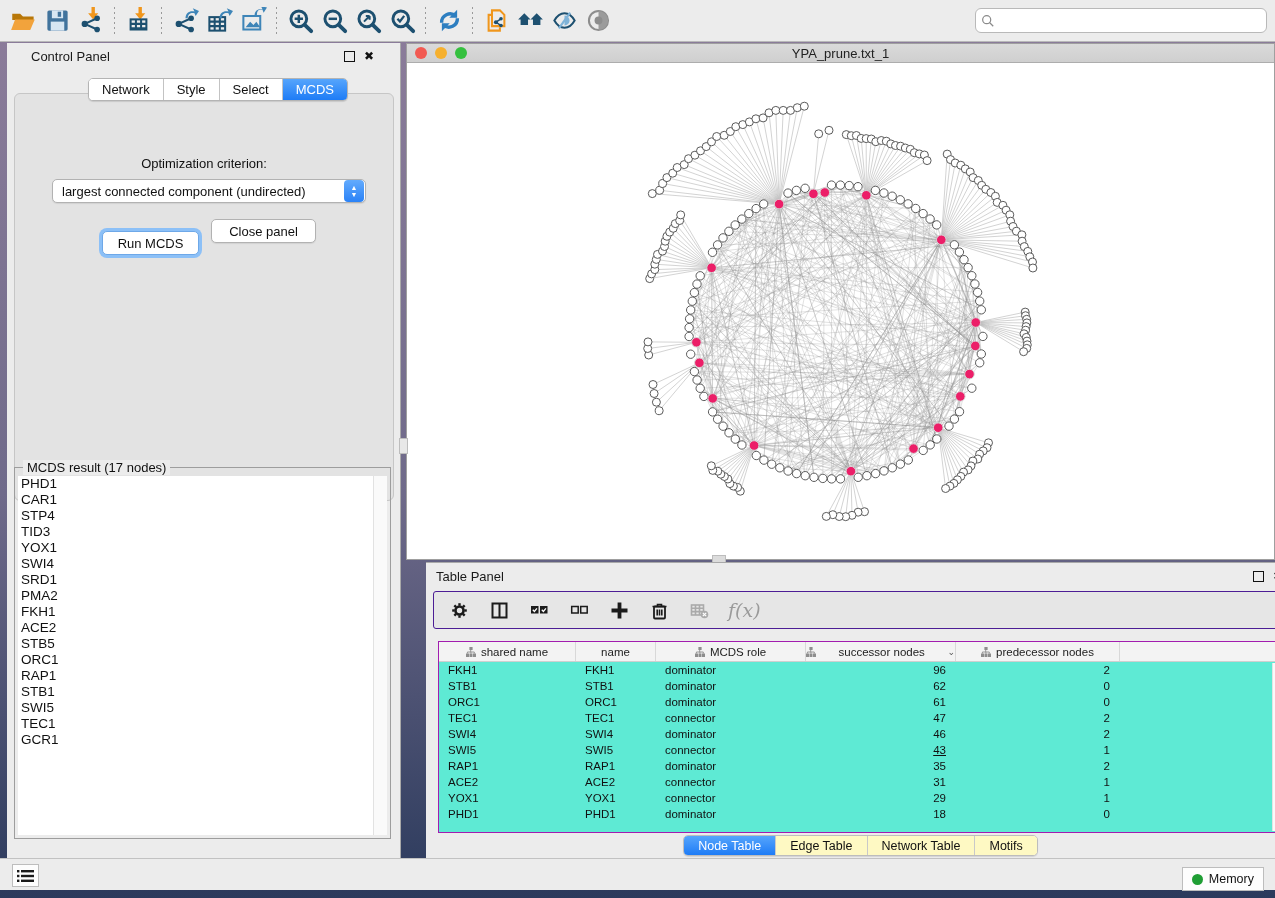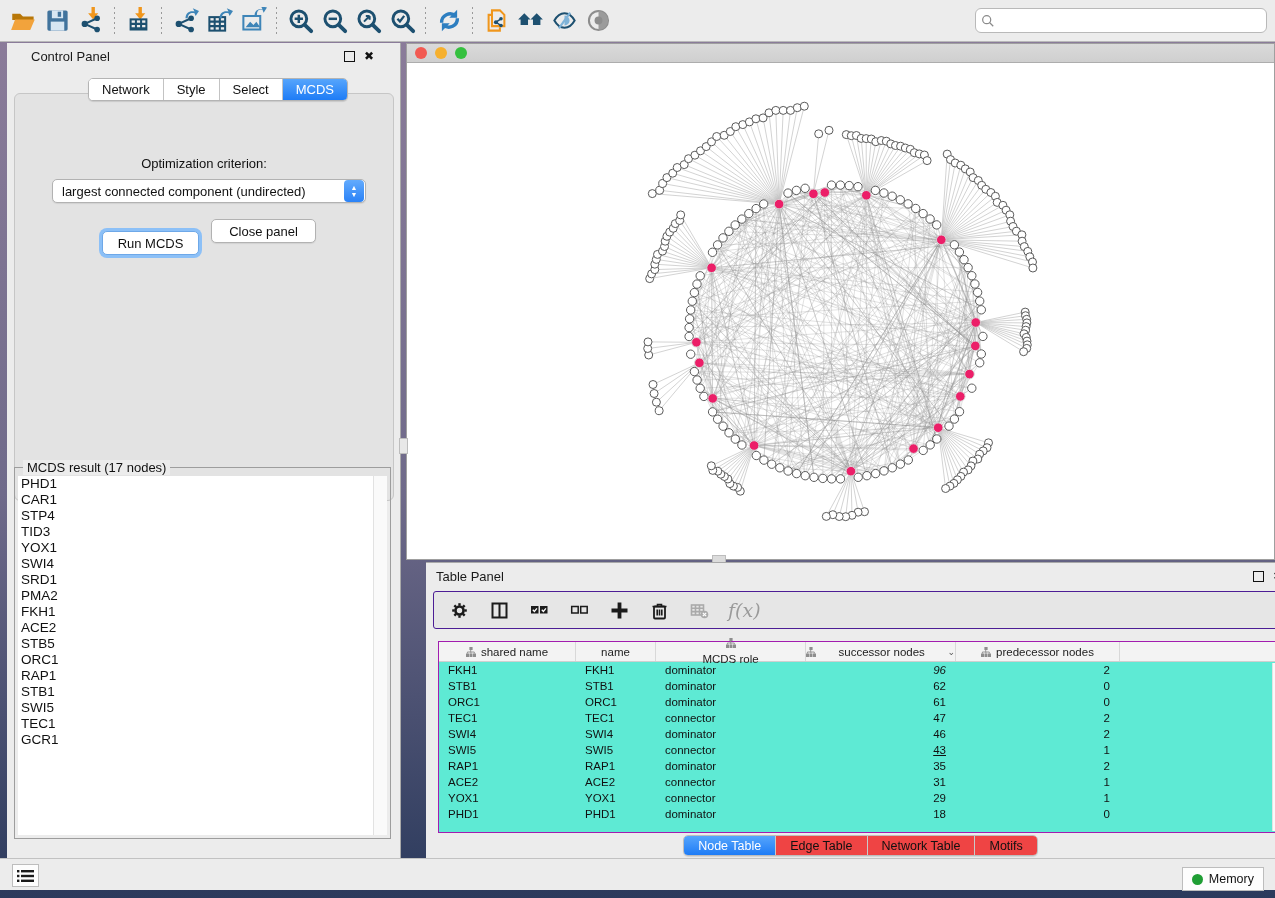--- a/index.html
+++ b/index.html
@@ -103,21 +103,21 @@
   .td { font-size:11.5px; color:#111; line-height:16px; white-space:nowrap; overflow:hidden; }
   .td.l { padding-left:9px; } .td.r { text-align:right; padding-right:10px; }
   .tbl-vscroll { position:absolute; right:1px; top:21px; width:14px; height:168px;
     background:#fafafa; border-left:1px solid #e4e4e4; }
   .tbl-vthumb { position:absolute; left:2px; top:2px; width:9px; height:92px;
     background:#c6c6c6; border-radius:5px; }
   .tp-tabs { position:absolute; left:0; top:272px; width:100%; display:flex; justify-content:center; }
   .tp-tabs-inner { display:flex; border:1px solid #bdbdbd; border-radius:5px; overflow:hidden;
     background:#fff; height:21px; box-shadow:0 1px 1px rgba(0,0,0,.1); }
   .tp-tab { padding:0 14px; font-size:12.5px; display:flex; align-items:center;
-    border-right:1px solid #c9c9c9; color:#111; background:#ef4444; cursor:default; }
+    border-right:1px solid #c9c9c9; color:#111; background:#fef9c3; cursor:default; }
   .tp-tab:last-child { border-right:none; }
   .tp-tab.sel { background:linear-gradient(#56a5fc,#1e7cf6); color:#fff; }
 
   
   .statusbar { position:absolute; left:0; top:858px; width:1275px; height:32px;
     background:#ececec; border-top:1px solid #c2c2c2; }
   .list-btn { position:absolute; left:12px; top:5px; width:27px; height:23px;
     background:#fdfdfd; border:1px solid #bdbdbd; display:flex; align-items:center;
     justify-content:center; }
   .memory-btn { position:absolute; right:11px; top:8px; height:24px; padding:0 9px;
@@ -321,20 +321,21 @@
         <div class="mcds-item">SWI5</div>
         <div class="mcds-item">TEC1</div>
         <div class="mcds-item">GCR1</div>
       </div>
     <div class="mcds-scroll"></div>
   </div>
 </div>
 
 <div class="net-window">
   <div class="net-titlebar">
+    <div class="net-title">YPA_prune.txt_1</div>
     <div class="tl red"></div>
     <div class="tl yel"></div>
     <div class="tl grn"></div>
   </div>
   <div class="net-canvas">
     <svg id="graph-svg" width="867" height="495" viewBox="0 0 867 495">
         <path d="M372.1 140.1L305.7 334.4M372.1 140.1L568.7 258.5M372.1 140.1L553.3 332.4M406.4 129.8L289.4 278.3M406.4 129.8L292.4 298.8M406.4 129.8L568.7 258.5M406.4 129.8L568.3 281.9M417.8 128.5L534.3 175.8M417.8 128.5L304.6 203.8M417.8 128.5L289.4 278.3M417.8 128.5L568.3 281.9M459.3 131.3L289.4 278.3M459.3 131.3L443.9 407.2M459.3 131.3L506.5 384.6M459.3 131.3L562.5 310.1M534.3 175.8L289.4 278.3M534.3 175.8L347.1 381.5M534.3 175.8L443.9 407.2M534.3 175.8L568.7 258.5M304.6 203.8L568.7 258.5M304.6 203.8L568.3 281.9M304.6 203.8L562.5 310.1M289.4 278.3L292.4 298.8M289.4 278.3L305.7 334.4M289.4 278.3L568.7 258.5M289.4 278.3L568.3 281.9M289.4 278.3L562.5 310.1M289.4 278.3L553.3 332.4M292.4 298.8L443.9 407.2M292.4 298.8L562.5 310.1M292.4 298.8L553.3 332.4M305.7 334.4L347.1 381.5M305.7 334.4L443.9 407.2M305.7 334.4L553.3 332.4M347.1 381.5L531.2 363.7M347.1 381.5L506.5 384.6M347.1 381.5L568.3 281.9M443.9 407.2L568.7 258.5M443.9 407.2L568.3 281.9M531.2 363.7L568.7 258.5M531.2 363.7L562.5 310.1M506.5 384.6L568.7 258.5M568.7 258.5L562.5 310.1M568.3 281.9L553.3 332.4M562.5 310.1L553.3 332.4M372.1 140.1L356.7 140.0M372.1 140.1L459.9 411.7M372.1 140.1L328.3 375.1M372.1 140.1L321.9 167.3M372.1 140.1L493.4 400.1M372.1 140.1L334.9 381.0M372.1 140.1L381.1 407.0M372.1 140.1L508.7 144.5M372.1 140.1L529.8 375.0M372.1 140.1L305.5 188.3M372.1 140.1L398.2 411.7M372.1 140.1L356.9 396.1M372.1 140.1L552.4 188.1M372.1 140.1L433.4 121.1M372.1 140.1L574.3 245.8M372.1 140.1L547.4 180.8M372.1 140.1L407.0 413.3M372.1 140.1L407.0 413.3M372.1 140.1L407.0 413.3M372.1 140.1L381.0 129.1M372.1 140.1L542.0 362.1M372.1 140.1L282.1 263.6M372.1 140.1L424.5 121.1M372.1 140.1L398.1 124.3M372.1 140.1L485.3 403.8M372.1 140.1L290.1 316.0M372.1 140.1L529.7 160.9M372.1 140.1L459.9 411.7M372.1 140.1L574.3 245.8M372.1 140.1L542.0 362.1M372.1 140.1L356.9 396.1M372.1 140.1L283.7 246.0M372.1 140.1L574.3 290.0M372.1 140.1L424.5 121.1M406.4 129.8L341.8 149.6M406.4 129.8L468.4 126.4M406.4 129.8L321.9 167.3M406.4 129.8L334.9 381.0M406.4 129.8L328.2 161.0M406.4 129.8L442.2 121.6M406.4 129.8L570.6 228.4M406.4 129.8L349.1 144.6M406.4 129.8L364.7 400.2M406.4 129.8L493.4 400.1M406.4 129.8L552.5 347.7M406.4 129.8L564.8 211.7M406.4 129.8L574.3 290.0M406.4 129.8L574.3 290.0M406.4 129.8L485.3 403.8M406.4 129.8L485.3 403.8M417.8 128.5L364.7 400.2M417.8 128.5L468.4 126.4M417.8 128.5L415.8 414.4M417.8 128.5L293.2 324.3M417.8 128.5L451.2 413.3M417.8 128.5L282.1 272.5M417.8 128.5L381.0 129.1M417.8 128.5L529.8 375.0M417.8 128.5L398.1 124.3M417.8 128.5L282.1 272.5M417.8 128.5L570.6 228.4M417.8 128.5L433.4 121.1M459.3 131.3L424.6 414.9M459.3 131.3L574.3 290.0M459.3 131.3L285.3 237.2M459.3 131.3L552.4 188.1M459.3 131.3L424.5 121.1M459.3 131.3L459.9 411.7M459.3 131.3L334.9 381.0M459.3 131.3L547.4 180.8M459.3 131.3L529.8 375.0M459.3 131.3L508.7 144.5M459.3 131.3L305.5 188.3M459.3 131.3L290.1 316.0M459.3 131.3L433.4 121.1M459.3 131.3L493.3 135.8M459.3 131.3L529.8 375.0M459.3 131.3L508.7 144.5M459.3 131.3L398.2 411.7M459.3 131.3L293.2 211.8M459.3 131.3L523.2 380.9M459.3 131.3L501.3 396.0M459.3 131.3L561.1 203.6M459.3 131.3L287.4 228.6M459.3 131.3L398.1 124.3M459.3 131.3L424.5 121.1M459.3 131.3L283.7 246.0M459.3 131.3L381.0 129.1M534.3 175.8L372.8 403.8M534.3 175.8L485.2 132.2M534.3 175.8L310.6 180.9M534.3 175.8L567.9 220.0M534.3 175.8L433.5 414.9M534.3 175.8L468.6 409.6M534.3 175.8L381.0 129.1M534.3 175.8L459.9 411.7M534.3 175.8L285.3 237.2M534.3 175.8L552.4 188.1M534.3 175.8L575.9 272.4M534.3 175.8L561.1 203.6M534.3 175.8L433.5 414.9M534.3 175.8L389.4 126.4M534.3 175.8L547.4 355.1M534.3 175.8L334.9 381.0M534.3 175.8L477.0 406.9M534.3 175.8L321.9 167.3M534.3 175.8L567.9 220.0M534.3 175.8L398.2 411.7M534.3 175.8L293.2 211.8M534.3 175.8L282.6 254.8M534.3 175.8L334.8 155.1M534.3 175.8L398.2 411.7M534.3 175.8L516.2 386.4M534.3 175.8L575.9 272.4M534.3 175.8L389.6 409.6M534.3 175.8L389.6 409.6M534.3 175.8L501.1 139.9M534.3 175.8L451.0 122.7M534.3 175.8L287.4 307.6M534.3 175.8L389.6 409.6M534.3 175.8L529.7 160.9M534.3 175.8L424.5 121.1M534.3 175.8L328.2 161.0M534.3 175.8L341.8 149.6M304.6 203.8L349.1 144.6M304.6 203.8L328.2 161.0M304.6 203.8L305.6 347.9M304.6 203.8L570.6 228.4M304.6 203.8L356.7 140.0M304.6 203.8L334.8 155.1M304.6 203.8L287.4 307.6M304.6 203.8L493.4 400.1M304.6 203.8L349.3 391.5M304.6 203.8L547.4 180.8M304.6 203.8L572.7 237.1M304.6 203.8L293.2 324.3M304.6 203.8L341.8 149.6M304.6 203.8L305.5 188.3M304.6 203.8L529.8 375.0M304.6 203.8L282.1 272.5M304.6 203.8L389.6 409.6M304.6 203.8L574.3 290.0M304.6 203.8L305.6 347.9M304.6 203.8L547.4 180.8M304.6 203.8L552.5 347.7M304.6 203.8L451.0 122.7M304.6 203.8L316.1 362.2M304.6 203.8L322.0 368.8M304.6 203.8L561.1 203.6M304.6 203.8L349.3 391.5M289.4 278.3L283.7 246.0M289.4 278.3L349.3 391.5M289.4 278.3L398.2 411.7M289.4 278.3L349.3 391.5M289.4 278.3L305.6 347.9M289.4 278.3L476.9 129.0M289.4 278.3L381.0 129.1M289.4 278.3L501.1 139.9M289.4 278.3L529.7 160.9M292.4 298.8L424.6 414.9M292.4 298.8L485.2 132.2M292.4 298.8L287.4 307.6M292.4 298.8L334.9 381.0M292.4 298.8L316.1 362.2M292.4 298.8L516.1 149.6M292.4 298.8L477.0 406.9M292.4 298.8L564.8 324.2M292.4 298.8L468.4 126.4M305.7 334.4L442.2 121.6M305.7 334.4L547.4 355.1M305.7 334.4L451.2 413.3M305.7 334.4L285.3 237.2M305.7 334.4L290.0 220.1M305.7 334.4L381.0 129.1M305.7 334.4L468.6 409.6M305.7 334.4L574.3 245.8M305.7 334.4L523.2 380.9M305.7 334.4L451.2 413.3M305.7 334.4L476.9 129.0M305.7 334.4L322.0 368.8M305.7 334.4L290.0 220.1M305.7 334.4L485.2 132.2M347.1 381.5L459.9 411.7M347.1 381.5L316.1 362.2M347.1 381.5L349.3 391.5M347.1 381.5L547.4 180.8M347.1 381.5L283.7 246.0M347.1 381.5L561.1 203.6M347.1 381.5L296.9 332.4M347.1 381.5L547.4 355.1M347.1 381.5L523.2 380.9M347.1 381.5L349.1 144.6M347.1 381.5L381.0 129.1M347.1 381.5L468.6 409.6M347.1 381.5L451.2 413.3M347.1 381.5L349.1 144.6M347.1 381.5L485.3 403.8M347.1 381.5L290.1 316.0M347.1 381.5L485.2 132.2M347.1 381.5L310.6 180.9M347.1 381.5L572.7 298.8M347.1 381.5L542.0 362.1M347.1 381.5L516.2 386.4M347.1 381.5L477.0 406.9M347.1 381.5L296.9 332.4M347.1 381.5L574.3 245.8M443.9 407.2L322.0 368.8M443.9 407.2L424.6 414.9M443.9 407.2L341.8 149.6M443.9 407.2L356.7 140.0M443.9 407.2L433.4 121.1M443.9 407.2L334.8 155.1M443.9 407.2L349.3 391.5M443.9 407.2L310.6 180.9M443.9 407.2L283.7 246.0M443.9 407.2L282.1 263.6M443.9 407.2L328.2 161.0M443.9 407.2L564.8 324.2M443.9 407.2L282.6 254.8M443.9 407.2L287.4 228.6M443.9 407.2L310.6 180.9M443.9 407.2L508.7 144.5M443.9 407.2L572.7 237.1M443.9 407.2L572.7 237.1M443.9 407.2L572.7 298.8M443.9 407.2L283.7 246.0M443.9 407.2L285.3 237.2M443.9 407.2L485.3 403.8M443.9 407.2L523.1 155.0M443.9 407.2L468.6 409.6M443.9 407.2L561.1 203.6M443.9 407.2L501.3 396.0M443.9 407.2L372.8 403.8M443.9 407.2L293.2 324.3M443.9 407.2L349.1 144.6M443.9 407.2L476.9 129.0M531.2 363.7L322.0 368.8M531.2 363.7L398.1 124.3M531.2 363.7L516.2 386.4M531.2 363.7L305.6 347.9M531.2 363.7L305.5 188.3M531.2 363.7L442.2 121.6M531.2 363.7L282.1 263.6M531.2 363.7L305.6 347.9M531.2 363.7L296.9 332.4M531.2 363.7L356.7 140.0M531.2 363.7L424.6 414.9M531.2 363.7L381.0 129.1M531.2 363.7L290.0 220.1M531.2 363.7L334.8 155.1M531.2 363.7L529.7 160.9M531.2 363.7L285.3 237.2M531.2 363.7L372.8 403.8M531.2 363.7L283.7 246.0M531.2 363.7L552.5 347.7M531.2 363.7L501.1 139.9M531.2 363.7L564.8 211.7M531.2 363.7L572.7 298.8M531.2 363.7L516.2 386.4M531.2 363.7L564.8 211.7M531.2 363.7L424.5 121.1M531.2 363.7L305.6 347.9M506.5 384.6L287.4 307.6M506.5 384.6L293.2 211.8M506.5 384.6L485.3 403.8M506.5 384.6L321.9 167.3M506.5 384.6L310.6 180.9M506.5 384.6L561.1 203.6M506.5 384.6L485.3 403.8M506.5 384.6L575.9 272.4M506.5 384.6L557.0 195.7M506.5 384.6L523.1 155.0M506.5 384.6L508.7 144.5M506.5 384.6L477.0 406.9M568.7 258.5L529.7 160.9M568.7 258.5L305.5 188.3M568.7 258.5L523.2 380.9M568.7 258.5L508.7 144.5M568.7 258.5L310.6 355.2M568.7 258.5L523.2 380.9M568.7 258.5L364.7 400.2M568.7 258.5L547.4 355.1M568.7 258.5L574.3 245.8M568.7 258.5L501.3 396.0M568.7 258.5L389.4 126.4M568.7 258.5L574.3 290.0M568.7 258.5L468.4 126.4M568.7 258.5L356.9 396.1M568.7 258.5L381.1 407.0M568.7 258.5L296.9 332.4M568.7 258.5L364.7 400.2M568.7 258.5L572.7 298.8M568.7 258.5L547.4 180.8M568.7 258.5L282.1 263.6M568.7 258.5L459.9 411.7M568.7 258.5L574.3 290.0M568.7 258.5L547.4 180.8M568.7 258.5L547.4 355.1M568.7 258.5L523.2 380.9M568.7 258.5L381.1 407.0M568.7 258.5L334.9 381.0M568.7 258.5L564.8 211.7M568.7 258.5L321.9 167.3M568.7 258.5L334.8 155.1M568.7 258.5L305.6 347.9M568.7 258.5L424.6 414.9M568.3 281.9L433.5 414.9M568.3 281.9L523.1 155.0M568.3 281.9L305.6 347.9M568.3 281.9L575.9 272.4M568.3 281.9L564.8 211.7M568.3 281.9L570.6 228.4M568.3 281.9L529.8 375.0M568.3 281.9L305.6 347.9M568.3 281.9L389.4 126.4M568.3 281.9L381.0 129.1M568.3 281.9L415.8 414.4M568.3 281.9L424.6 414.9M568.3 281.9L547.4 355.1M568.3 281.9L296.9 332.4M568.3 281.9L381.0 129.1M568.3 281.9L381.0 129.1M568.3 281.9L328.3 375.1M568.3 281.9L322.0 368.8M568.3 281.9L501.3 396.0M568.3 281.9L341.8 149.6M562.5 310.1L398.2 411.7M562.5 310.1L557.0 195.7M562.5 310.1L433.4 121.1M562.5 310.1L293.2 324.3M562.5 310.1L433.5 414.9M562.5 310.1L283.7 290.2M562.5 310.1L381.1 407.0M562.5 310.1L290.1 316.0M562.5 310.1L442.2 121.6M562.5 310.1L552.4 188.1M562.5 310.1L493.4 400.1M562.5 310.1L287.4 307.6M562.5 310.1L572.7 237.1M562.5 310.1L310.6 180.9M562.5 310.1L552.5 347.7M562.5 310.1L381.0 129.1M553.3 332.4L322.0 368.8M553.3 332.4L285.3 237.2M553.3 332.4L547.4 355.1M553.3 332.4L477.0 406.9M553.3 332.4L381.1 407.0M553.3 332.4L328.2 161.0M553.3 332.4L287.4 228.6M553.3 332.4L407.0 413.3M553.3 332.4L552.5 347.7M553.3 332.4L334.8 155.1M553.3 332.4L561.1 203.6M553.3 332.4L574.3 245.8M356.7 140.0L349.3 391.5M529.8 375.0L341.8 149.6M305.5 188.3L529.7 160.9M485.3 403.8L529.8 375.0M552.5 347.7L415.8 414.4M305.5 188.3L282.1 263.6M516.1 149.6L523.2 380.9M282.6 254.8L572.7 237.1M567.9 220.0L574.3 290.0M451.2 413.3L572.7 298.8M285.3 237.2L349.1 144.6M293.2 324.3L341.8 149.6M572.7 298.8L321.9 167.3M501.3 396.0L523.2 380.9M372.8 403.8L424.6 414.9M334.8 155.1L547.4 180.8M349.3 391.5L290.1 316.0M424.6 414.9L424.5 121.1M485.3 403.8L557.0 195.7M567.9 220.0L477.0 406.9M287.4 228.6L321.9 167.3M433.4 121.1L493.4 400.1M282.1 272.5L516.1 149.6M398.1 124.3L574.3 290.0M564.8 324.2L282.6 254.8M572.7 298.8L552.4 188.1M407.0 413.3L398.2 411.7M287.4 228.6L334.9 381.0M287.4 307.6L305.6 347.9M398.2 411.7L334.8 155.1M442.2 121.6L341.8 149.6M415.8 414.4L415.8 414.4M296.9 332.4L572.7 237.1M381.1 407.0L547.4 355.1M381.1 407.0L476.9 129.0M334.8 155.1L310.6 355.2M574.3 245.8L557.0 195.7M433.4 121.1L523.2 380.9M477.0 406.9L290.0 220.1M310.6 355.2L508.7 144.5M290.1 316.0L356.7 140.0M516.1 149.6L364.7 400.2M433.5 414.9L564.8 324.2M334.9 381.0L407.0 413.3M293.2 324.3L287.4 307.6M451.2 413.3L285.3 237.2M451.0 122.7L529.8 375.0M287.4 228.6L433.4 121.1M552.5 347.7L552.4 188.1M372.8 403.8L356.7 140.0M381.1 407.0L398.1 124.3M287.4 307.6L552.5 347.7M477.0 406.9L508.7 144.5M283.7 246.0L575.9 272.4M341.8 149.6L305.6 347.9" stroke="#8f8f8f" stroke-width="0.7" opacity="0.38" fill="none"></path>
         <path d="M372.1 140.1L245.3 129.6M372.1 140.1L252.7 126.3M372.1 140.1L255.7 119.5M372.1 140.1L259.9 113.6M372.1 140.1L265.7 109.2M372.1 140.1L270.2 103.5M372.1 140.1L277.2 100.6M372.1 140.1L281.5 94.7M372.1 140.1L287.9 91.2M372.1 140.1L293.5 86.8M372.1 140.1L299.2 82.6M372.1 140.1L304.5 77.8M372.1 140.1L309.7 72.5M372.1 140.1L317.2 71.3M372.1 140.1L323.3 67.5M372.1 140.1L328.8 62.7M372.1 140.1L335.8 60.6M372.1 140.1L342.4 57.9M372.1 140.1L348.9 54.8M372.1 140.1L356.1 53.9M372.1 140.1L362.0 48.8M372.1 140.1L368.8 46.4M372.1 140.1L376.2 46.4M372.1 140.1L383.5 46.4M372.1 140.1L390.3 43.7M372.1 140.1L397.3 42.2M406.4 129.8L411.7 69.8M406.4 129.8L422.0 66.3M459.3 131.3L439.3 70.6M459.3 131.3L444.3 71.7M459.3 131.3L449.4 71.5M459.3 131.3L454.2 74.4M459.3 131.3L459.2 74.6M459.3 131.3L464.3 75.0M459.3 131.3L468.8 77.7M459.3 131.3L474.3 76.5M459.3 131.3L479.3 77.2M459.3 131.3L483.8 79.9M459.3 131.3L488.5 81.5M459.3 131.3L493.6 82.2M459.3 131.3L498.3 84.0M459.3 131.3L503.3 85.3M459.3 131.3L507.3 88.7M459.3 131.3L512.3 89.9M459.3 131.3L517.4 91.0M459.3 131.3L520.1 96.6M534.3 175.8L540.2 90.1M534.3 175.8L543.5 95.6M534.3 175.8L548.2 99.0M534.3 175.8L553.8 101.2M534.3 175.8L558.3 104.9M534.3 175.8L563.2 108.0M534.3 175.8L566.1 113.6M534.3 175.8L571.3 116.5M534.3 175.8L574.7 121.3M534.3 175.8L578.8 125.3M534.3 175.8L583.9 128.5M534.3 175.8L588.4 132.3M534.3 175.8L590.2 138.4M534.3 175.8L595.9 141.3M534.3 175.8L599.1 146.2M534.3 175.8L602.8 150.8M534.3 175.8L603.6 157.2M534.3 175.8L606.0 162.5M534.3 175.8L609.4 167.2M534.3 175.8L614.9 170.8M534.3 175.8L615.1 177.2M534.3 175.8L617.3 182.6M534.3 175.8L620.8 187.4M534.3 175.8L622.8 192.8M534.3 175.8L625.5 198.0M534.3 175.8L625.9 204.0M568.7 258.5L618.2 248.1M568.7 258.5L618.5 251.7M568.7 258.5L619.7 255.3M568.7 258.5L619.9 258.9M568.7 258.5L619.1 262.6M568.7 258.5L618.6 266.2M568.7 258.5L617.0 269.8M568.7 258.5L619.3 273.4M568.7 258.5L620.0 277.1M568.7 258.5L620.3 280.8M568.7 258.5L619.7 284.4M568.7 258.5L616.6 287.7M304.6 203.8L242.7 214.6M304.6 203.8L244.6 209.9M304.6 203.8L247.8 205.6M304.6 203.8L247.8 200.2M304.6 203.8L249.3 195.4M304.6 203.8L250.5 190.4M304.6 203.8L255.5 187.1M304.6 203.8L257.5 182.5M304.6 203.8L258.2 177.2M304.6 203.8L259.9 172.3M304.6 203.8L262.7 168.1M304.6 203.8L266.2 164.3M304.6 203.8L268.3 159.6M304.6 203.8L272.7 156.5M304.6 203.8L273.7 150.9M289.4 278.3L241.7 291.0M289.4 278.3L240.7 284.5M289.4 278.3L241.0 277.9M292.4 298.8L252.2 346.7M292.4 298.8L249.4 338.2M292.4 298.8L247.1 329.5M292.4 298.8L246.0 320.5M347.1 381.5L333.3 427.2M347.1 381.5L330.6 423.4M347.1 381.5L326.4 422.1M347.1 381.5L322.9 419.6M347.1 381.5L320.9 415.0M347.1 381.5L317.4 412.5M347.1 381.5L313.8 410.2M347.1 381.5L310.8 407.2M347.1 381.5L305.8 406.4M347.1 381.5L304.3 401.8M443.9 407.2L457.5 447.7M443.9 407.2L451.1 448.2M443.9 407.2L445.0 451.3M443.9 407.2L438.7 452.7M443.9 407.2L432.2 452.5M443.9 407.2L425.8 450.7M443.9 407.2L419.3 452.4M531.2 363.7L581.5 378.8M531.2 363.7L580.0 383.7M531.2 363.7L576.2 386.9M531.2 363.7L572.6 390.2M531.2 363.7L570.8 395.0M531.2 363.7L565.9 397.0M531.2 363.7L564.0 401.9M531.2 363.7L561.1 405.9M531.2 363.7L556.5 408.1M531.2 363.7L553.8 412.4M531.2 363.7L550.4 415.8M531.2 363.7L546.9 419.4M531.2 363.7L542.9 422.1M531.2 363.7L538.6 424.5" stroke="#b5b5b5" stroke-width="0.8" opacity="0.75" fill="none"></path>
         <circle cx="282.1" cy="263.6" r="4.2" fill="#ffffff" stroke="#5a5a5a" stroke-width="1"></circle>
         <circle cx="282.6" cy="254.8" r="4.2" fill="#ffffff" stroke="#5a5a5a" stroke-width="1"></circle>
@@ -651,21 +652,21 @@
                 <rect x="7" y="6.5" width="3" height="3.5"></rect>
                 <path d="M4.7 3v2M1.4 6.5V5h6.9v1.5M4.9 5v1.5" stroke="#8d8d8d" stroke-width="0.9" fill="none"></path>
               </g>
             </svg>
           </span>
           <span>shared name</span>
         </div>
         <div class="th" style="width: 80px;">
           <span>name</span>
         </div>
-        <div class="th" style="width: 150px; flex-direction: column;">
+        <div class="th" style="width: 150px;">
           <span style="display:flex">
             <svg viewBox="0 0 10 10">
               <g fill="#8d8d8d">
                 <rect x="3.4" y="0" width="3.2" height="3"></rect>
                 <rect x="0" y="6.5" width="3" height="3.5"></rect>
                 <rect x="3.5" y="6.5" width="3" height="3.5"></rect>
                 <rect x="7" y="6.5" width="3" height="3.5"></rect>
                 <path d="M4.7 3v2M1.4 6.5V5h6.9v1.5M4.9 5v1.5" stroke="#8d8d8d" stroke-width="0.9" fill="none"></path>
               </g>
             </svg>
@@ -700,21 +701,21 @@
             </svg>
           </span>
           <span>predecessor nodes</span>
         </div>
       </div>
     <div class="tbl-body" id="tbl-body">
         <div class="tr">
           <div class="td l" style="width: 137px;">FKH1</div>
           <div class="td l" style="width: 80px;">FKH1</div>
           <div class="td l" style="width: 150px;">dominator</div>
-          <div class="td r" style="width: 150px; font-style: italic;">96</div>
+          <div class="td r" style="width: 150px;">96</div>
           <div class="td r" style="width: 164px;">2</div>
         </div>
         <div class="tr">
           <div class="td l" style="width: 137px;">STB1</div>
           <div class="td l" style="width: 80px;">STB1</div>
           <div class="td l" style="width: 150px;">dominator</div>
           <div class="td r" style="width: 150px;">62</div>
           <div class="td r" style="width: 164px;">0</div>
         </div>
         <div class="tr">

